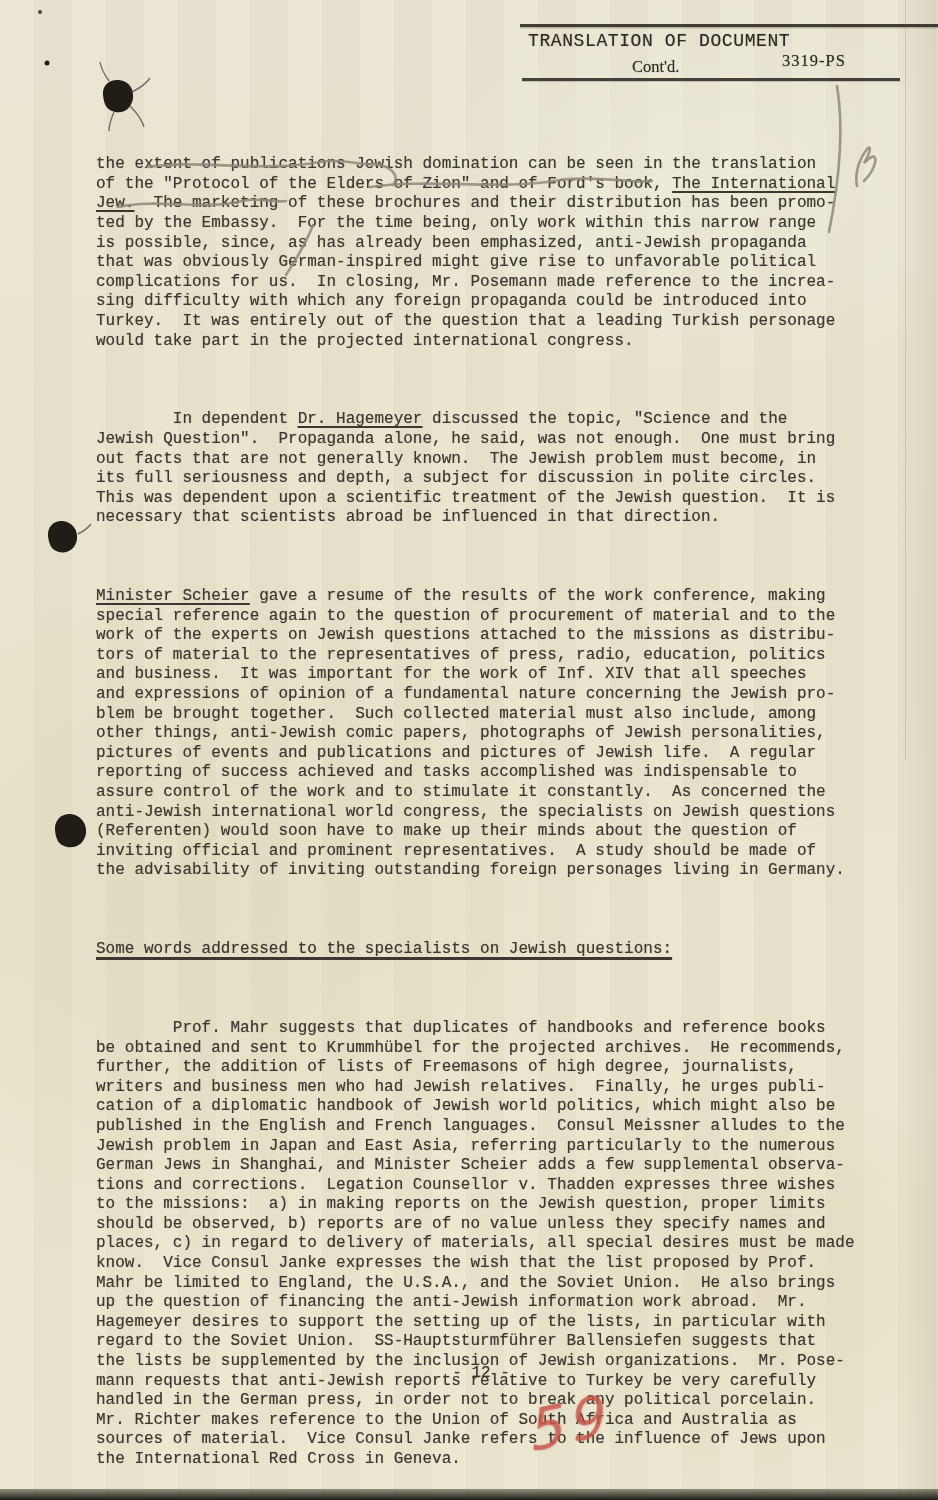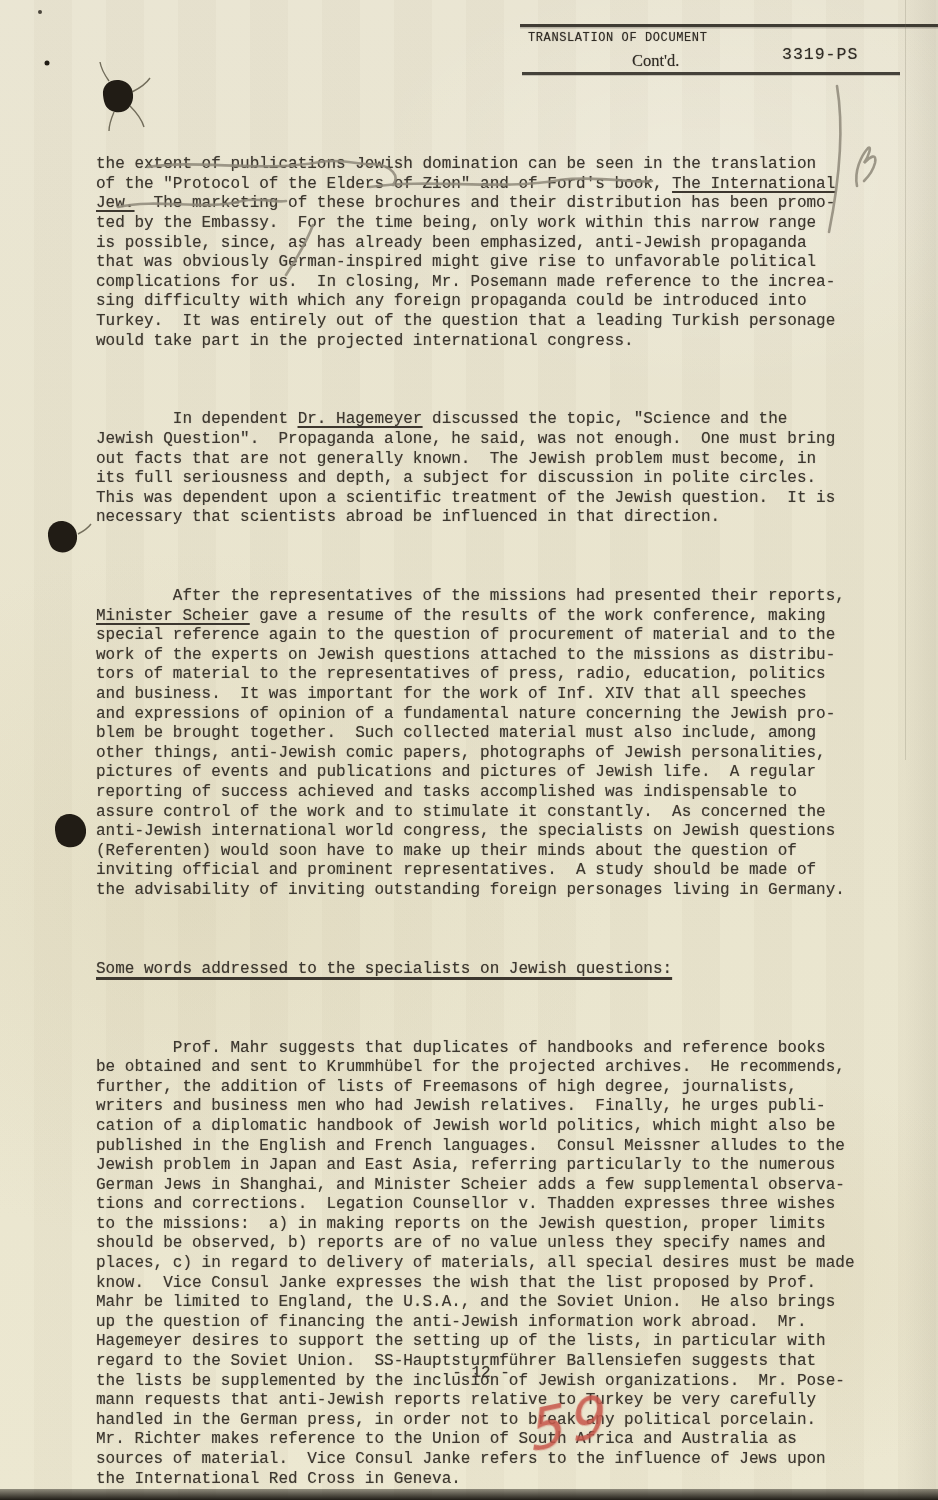--- a/index.html
+++ b/index.html
@@ -13,24 +13,24 @@
       radial-gradient(ellipse 600px 500px at 20% 60%, rgba(210,200,165,0.25), transparent 70%),
       radial-gradient(ellipse 400px 300px at 80% 85%, rgba(215,205,170,0.30), transparent 70%),
       repeating-linear-gradient(90deg, rgba(255,255,255,0.025) 0 34px, rgba(95,90,70,0.030) 34px 72px),
       linear-gradient(180deg, #eae5d2 0%, #e9e4cd 45%, #ece7d0 100%);
     font-family:"Liberation Mono","DejaVu Sans Mono",monospace;
   }
   .ink{ color:rgba(55,50,42,0.93); text-shadow:0 0 0.8px rgba(55,50,42,0.55); }
   
   .stamp{ position:absolute; left:520px; top:24px; width:418px; }
   .stamp .rule{ border:0; border-top:3px solid rgba(40,36,30,0.88); margin:0; box-shadow:0 1.5px 0 rgba(40,36,30,0.25); }
-  .stamp .row1{ font-size:12px; letter-spacing:0.6px; padding:4px 4px 0 8px; color:rgba(42,38,32,0.95); text-shadow:0 0 1px rgba(42,38,32,0.5); }
+  .stamp .row1{ font-size:18px; letter-spacing:0.6px; padding:4px 4px 0 8px; color:rgba(42,38,32,0.95); text-shadow:0 0 1px rgba(42,38,32,0.5); }
   .stamp .row2{ position:relative; height:24px; font-size:16.5px; color:rgba(42,38,32,0.95); text-shadow:0 0 1px rgba(42,38,32,0.5); }
   .stamp .contd{ position:absolute; left:112px; top:6px;font-family:Liberation Serif, serif; }
-  .stamp .docnum{ position:absolute; left:262px; top:0px; letter-spacing:1px; }
+  .stamp .docnum{ position:absolute; left:262px; top:0px; letter-spacing:1px;font-family:Liberation Serif, serif; }
   .stamp .rule2{ border:0; border-top:3px solid rgba(40,36,30,0.85); width:378px; margin:3px 0 0 2px; box-shadow:0 1px 0 rgba(40,36,30,0.2); }
   
   .body-text{
     position:absolute; left:96px; top:116px; width:790px;
     font-size:16px; line-height:19.6px;
     white-space:pre-wrap;
   }
   .para{ margin:0 0 20px 0; }
   .u{ text-decoration:underline; text-underline-offset:3px; text-decoration-thickness:1.5px; }
   .heading .u{ text-decoration-thickness:2.5px; text-underline-offset:4px;text-align:right; }
@@ -82,22 +82,21 @@
 complications for us.  In closing, Mr. Posemann made reference to the increa-
 sing difficulty with which any foreign propaganda could be introduced into
 Turkey.  It was entirely out of the question that a leading Turkish personage
 would take part in the projected international congress.</span></div>
     <div class="para"><span>        In dependent </span><span class="u">Dr. Hagemeyer</span><span> discussed the topic, "Science and the
 Jewish Question".  Propaganda alone, he said, was not enough.  One must bring
 out facts that are not generally known.  The Jewish problem must become, in
 its full seriousness and depth, a subject for discussion in polite circles.
 This was dependent upon a scientific treatment of the Jewish question.  It is
 necessary that scientists abroad be influenced in that direction.</span></div>
-    <div class="para"><span>        After the representatives of the missions had presented their reports,
-</span><span class="u">Minister Scheier</span><span> gave a resume of the results of the work conference, making
+    <div class="para"><span class="u">Minister Scheier</span><span> gave a resume of the results of the work conference, making
 special reference again to the question of procurement of material and to the
 work of the experts on Jewish questions attached to the missions as distribu-
 tors of material to the representatives of press, radio, education, politics
 and business.  It was important for the work of Inf. XIV that all speeches
 and expressions of opinion of a fundamental nature concerning the Jewish pro-
 blem be brought together.  Such collected material must also include, among
 other things, anti-Jewish comic papers, photographs of Jewish personalities,
 pictures of events and publications and pictures of Jewish life.  A regular
 reporting of success achieved and tasks accomplished was indispensable to
 assure control of the work and to stimulate it constantly.  As concerned the

